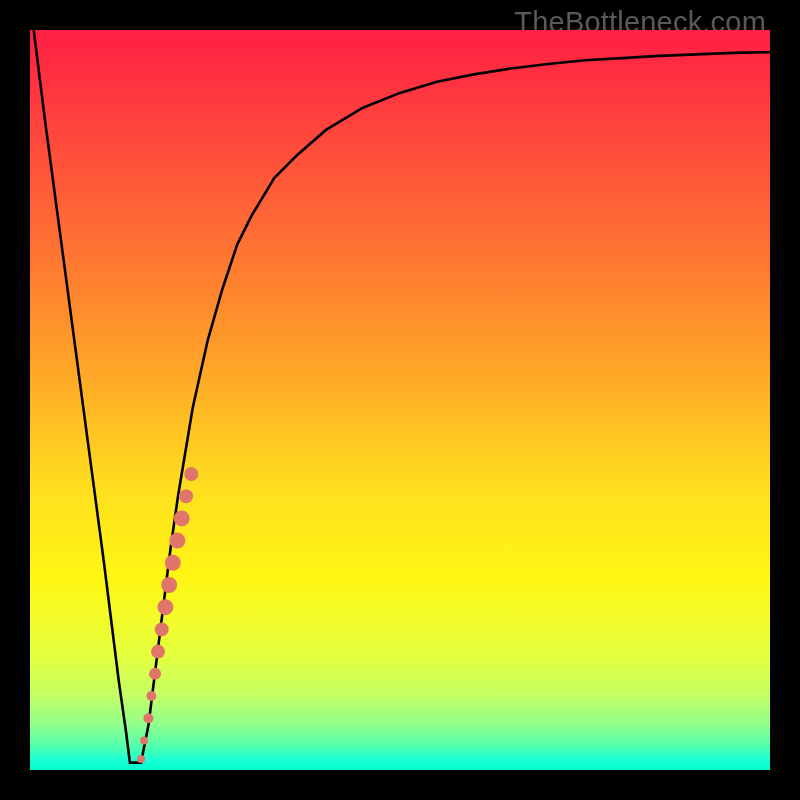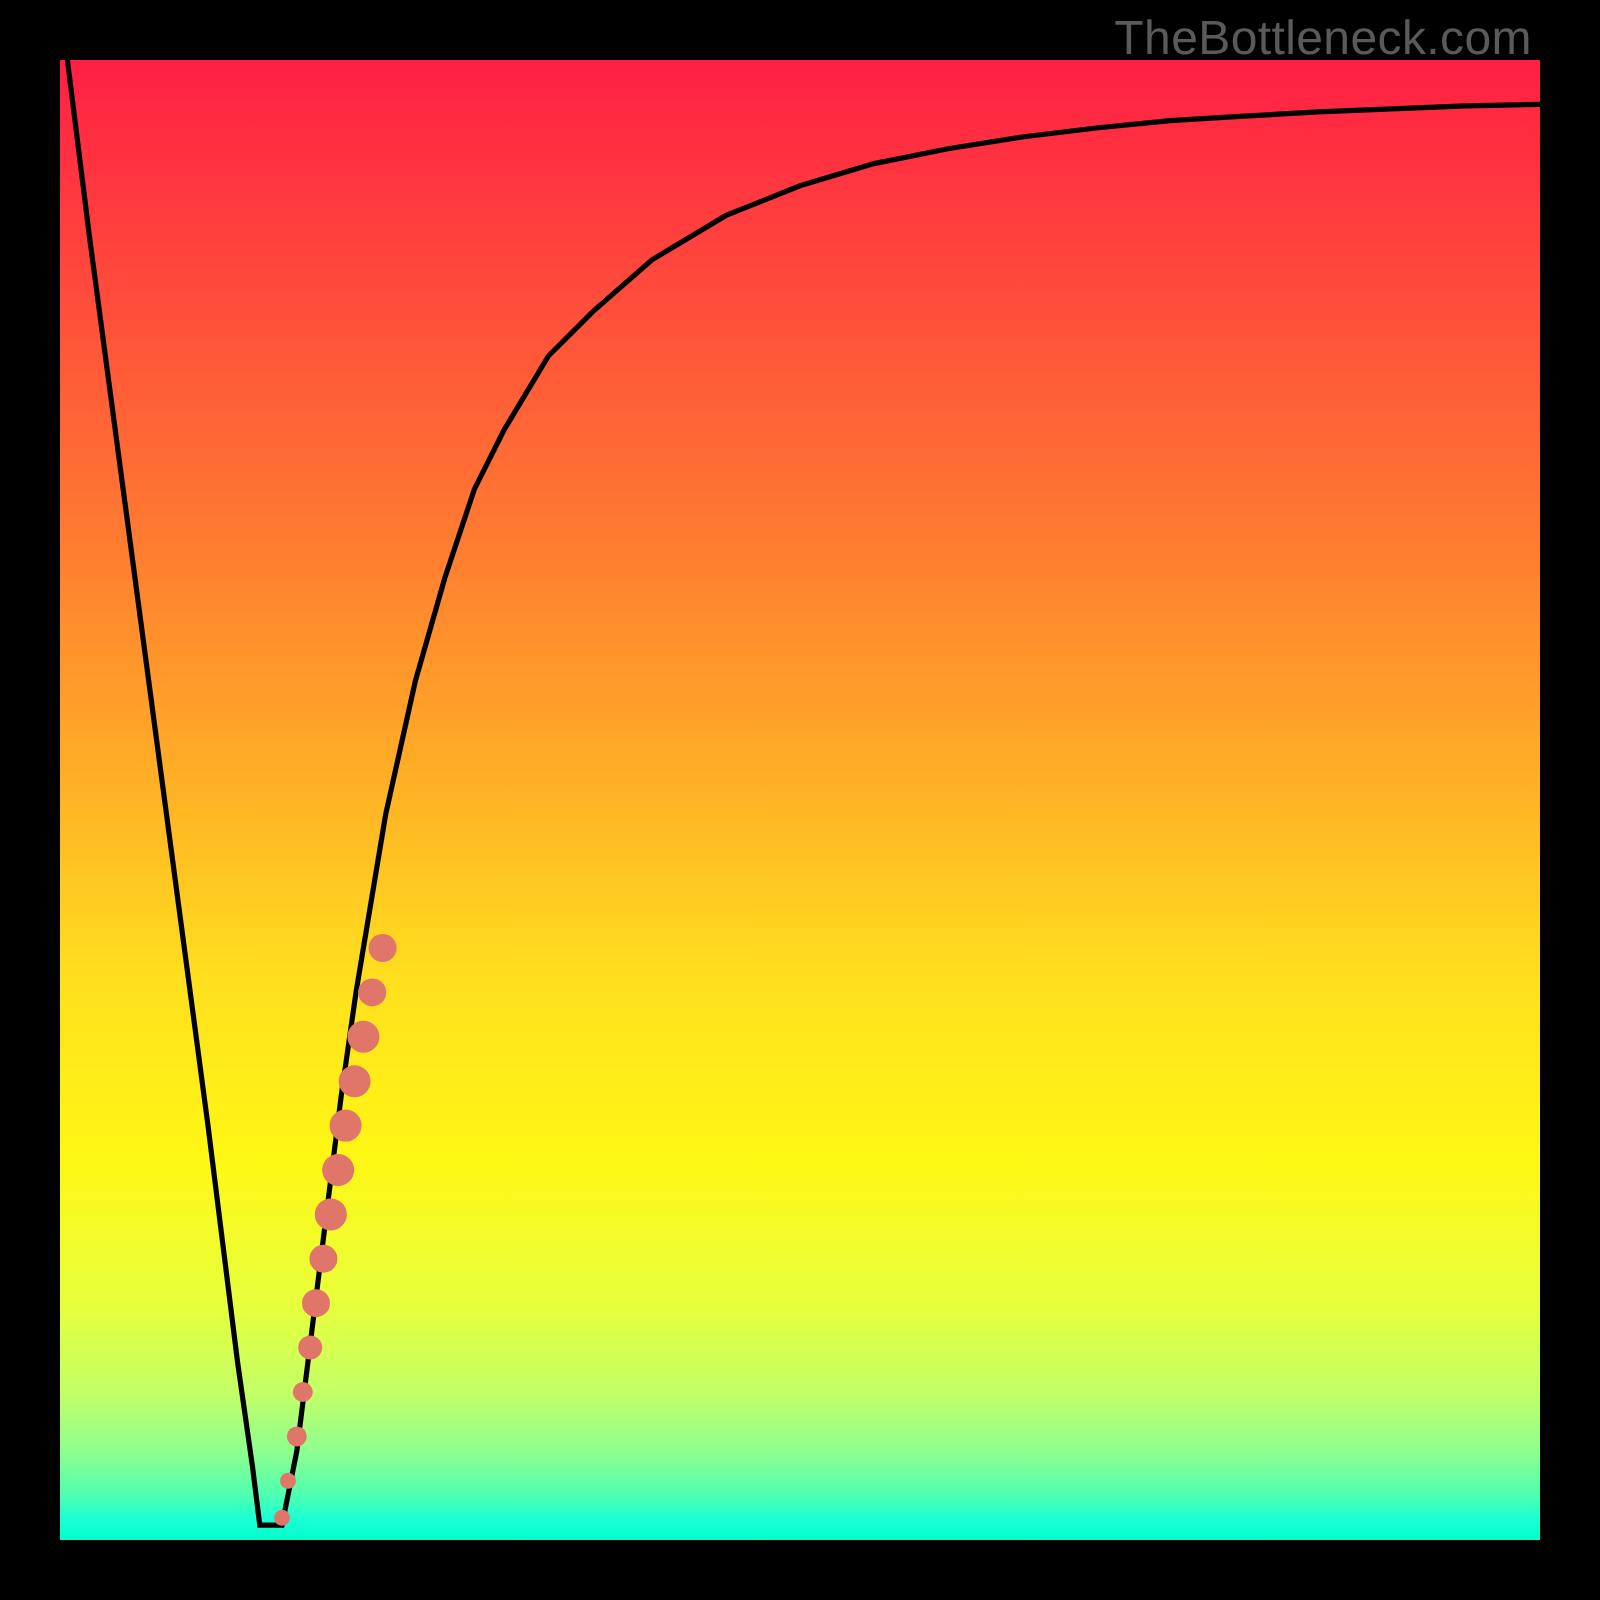--- a/index.html
+++ b/index.html
@@ -39,21 +39,21 @@
     left: 0;
     top: 0;
     width: 740px;
     height: 740px;
   }
   .attr {
     position: absolute;
     top: 6px;
     right: 34px;
     color: #5a5a5a;
-    font-size: 24px;
+    font-size: 29px;
     font-weight: 500;
     letter-spacing: 0.2px;
   }
 </style>
 </head>
 <body>
 
 <div class="frame">
 
   <div class="attr">TheBottleneck.com</div>

